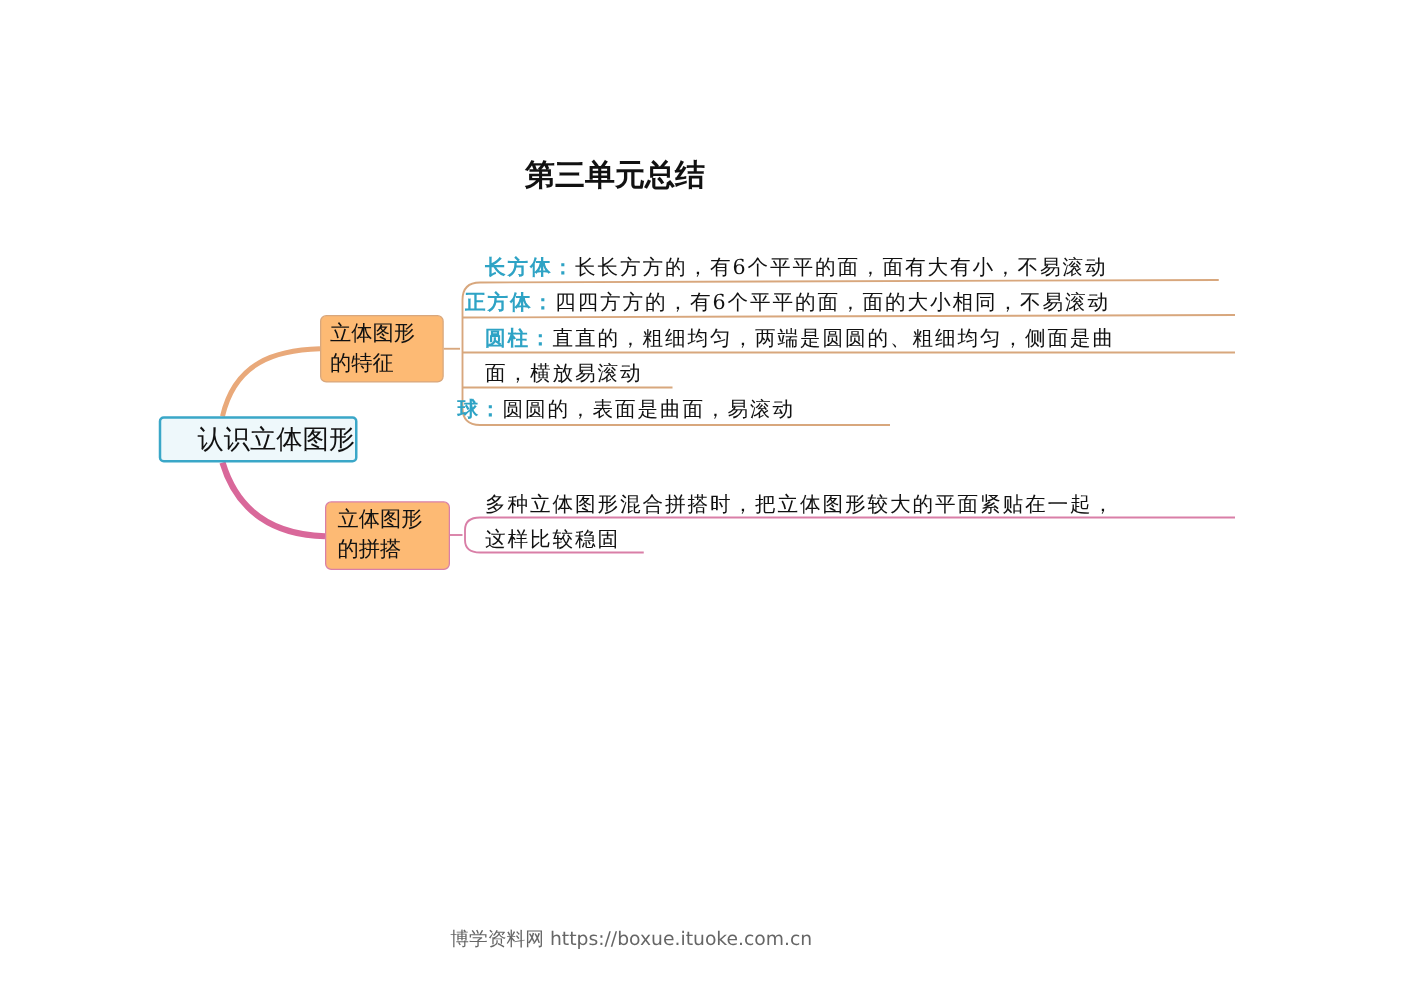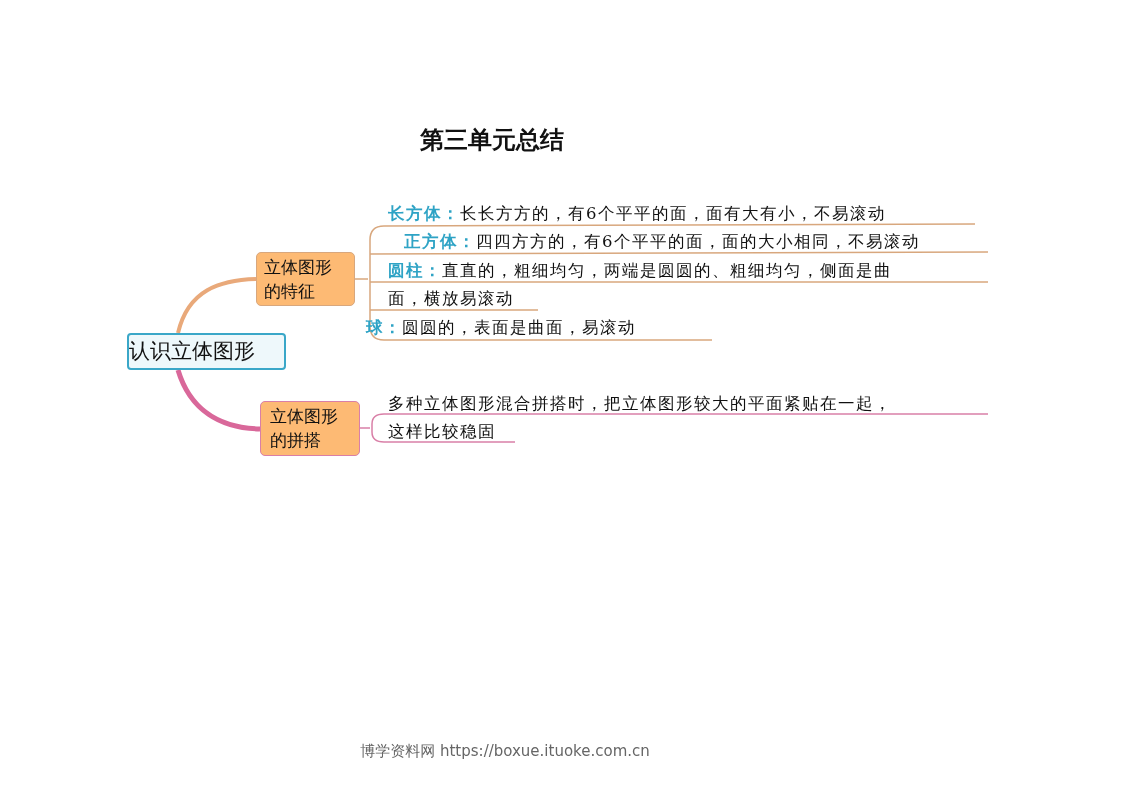--- a/index.html
+++ b/index.html
@@ -4,21 +4,21 @@
 <style>
   html, body { margin:0; padding:0; background:#ffffff; }
   body { width:1122px; height:793px; position:relative; overflow:hidden;
          font-family:"DejaVu Serif", serif; color:#111; }
   .title { position:absolute; left:0; width:984px; top:124px; text-align:center;
            font-family:"DejaVu Sans", sans-serif; font-size:24px; font-weight:bold; color:#111; }
   svg.lines { position:absolute; left:0; top:0; }
   .node { position:absolute; box-sizing:border-box; background:#fdba74; }
   .root { left:127px; top:333px; width:159px; height:37px; border:2px solid #3aa7c8;
           border-radius:4px; background:#eef8fb; font-family:"DejaVu Sans", sans-serif;
-          font-size:21px; line-height:33px; text-align:left; }
+          font-size:21px; line-height:33px; text-align:right; }
   .b1 { left:256px; top:252px; width:99px; height:54px; border:1.5px solid #d8a77d;
         border-radius:5px; font-family:"DejaVu Sans", sans-serif; font-size:17px;
         line-height:24px; padding:2px 0 0 7px; }
   .b2 { left:260px; top:401px; width:100px; height:55px; border:1.5px solid #d97fa7;
         border-radius:5px; font-family:"DejaVu Sans", sans-serif; font-size:17px;
         line-height:24px; padding:2px 0 0 9px; }
   .leaf { position:absolute; font-size:16.5px; white-space:nowrap; letter-spacing:1.5px;text-align:right; }
   .lbl { color:#2ea3c5; font-weight:bold; }
   .footer { position:absolute; left:0; width:1010px; top:742px; text-align:center;
             font-family:"DejaVu Sans", sans-serif; font-size:15px; color:#666; }
@@ -57,21 +57,21 @@
 </div>
 
 <div class="node b2">
   <div>立体图形</div>
   <div>的拼搭</div>
 </div>
 
 <div class="leaf" style="left:388px; top:203px;">
   <span class="lbl">长方体：</span><span>长长方方的，有6个平平的面，面有大有小，不易滚动</span>
 </div>
-<div class="leaf" style="left:404px; top:231px;">
+<div class="leaf" style="left:372px; top:231px;">
   <span class="lbl">正方体：</span><span>四四方方的，有6个平平的面，面的大小相同，不易滚动</span>
 </div>
 <div class="leaf" style="left:388px; top:260px;">
   <span class="lbl">圆柱：</span><span>直直的，粗细均匀，两端是圆圆的、粗细均匀，侧面是曲</span>
 </div>
 <div class="leaf" style="left:388px; top:288px;">
   <span>面，横放易滚动</span>
 </div>
 <div class="leaf" style="left:366px; top:317px;">
   <span class="lbl">球：</span><span>圆圆的，表面是曲面，易滚动</span>

